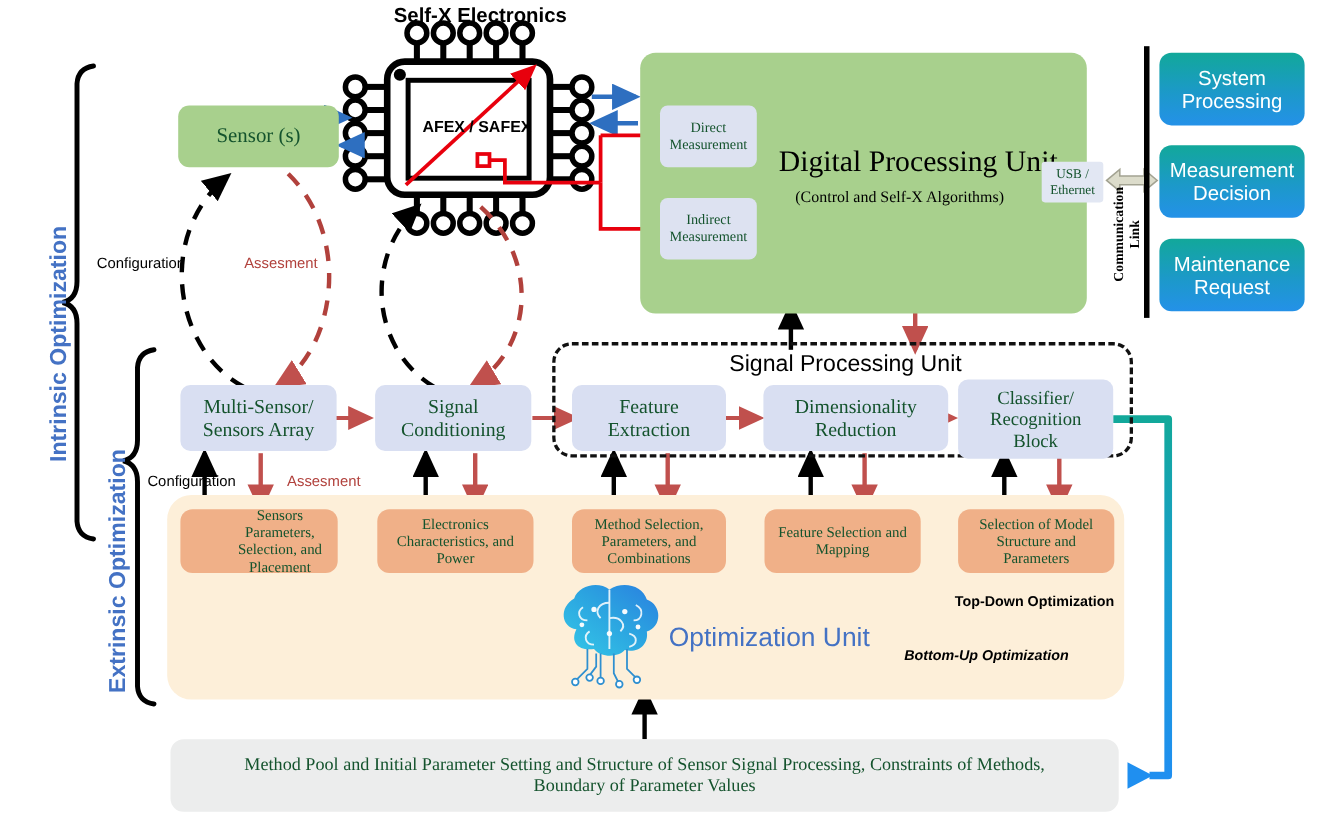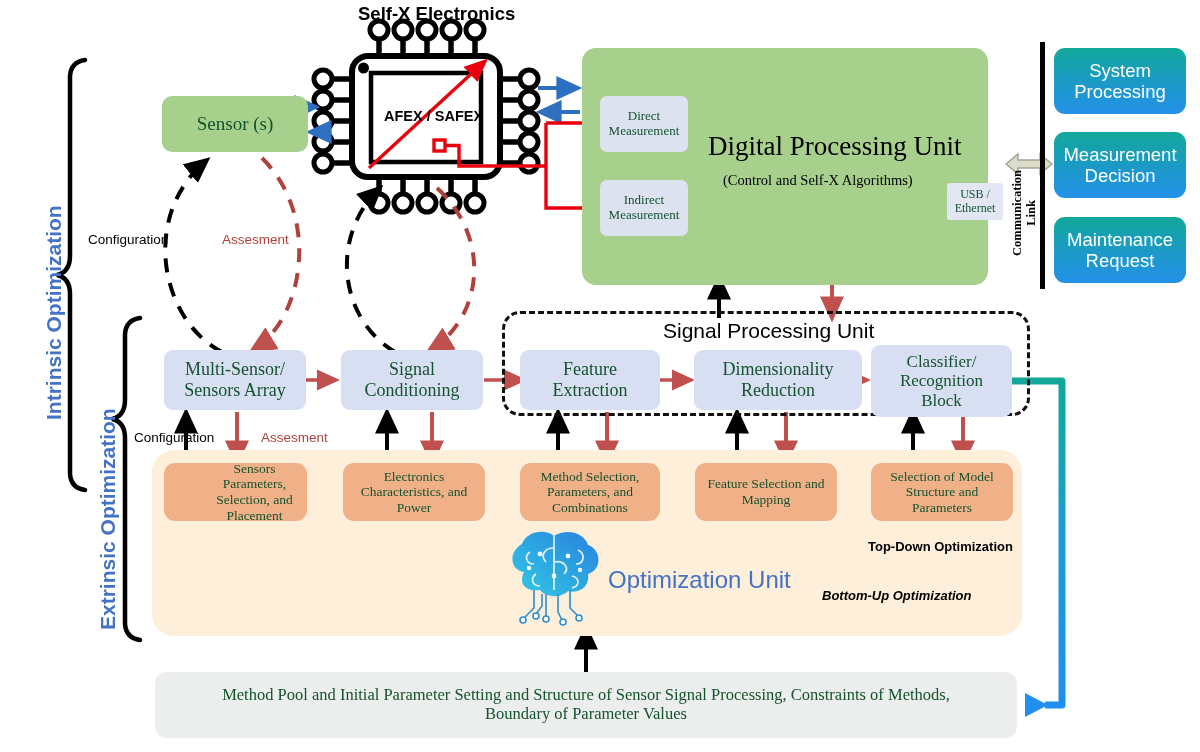--- a/index.html
+++ b/index.html
@@ -14,21 +14,21 @@
   .box {
     position:absolute; display:flex; align-items:center; justify-content:center;
     text-align:center; line-height:1.15; color:#14532d;
     font-family:"Liberation Serif", serif;
   }
   .blue-box   { background:#d9dff2; border-radius:9px; font-size:18px; }
   .green-box  { background:#a8d08d; border-radius:10px; }
   .orange-box { background:#f0b088; border-radius:11px; font-size:13.5px; }
   .grey-box   { background:#eceded; border-radius:12px; font-size:16.5px; }
   .meas-box   { background:#dde2f1; border-radius:7px; font-size:13px; }
-  .usb-box    { background:#e2e7f3; border-radius:3px; font-size:12px;margin-top:36px; }
+  .usb-box    { background:#e2e7f3; border-radius:3px; font-size:12px; }
 
   .pill {
     position:absolute; border-radius:11px;
     display:flex; align-items:center; justify-content:center; text-align:center;
     color:#ffffff; font-family:"Liberation Sans", sans-serif;
     font-size:18.5px; line-height:1.15;
     background:linear-gradient(180deg,#12a89a 0%,#1c99c9 55%,#2491e8 100%);
   }
 
   

